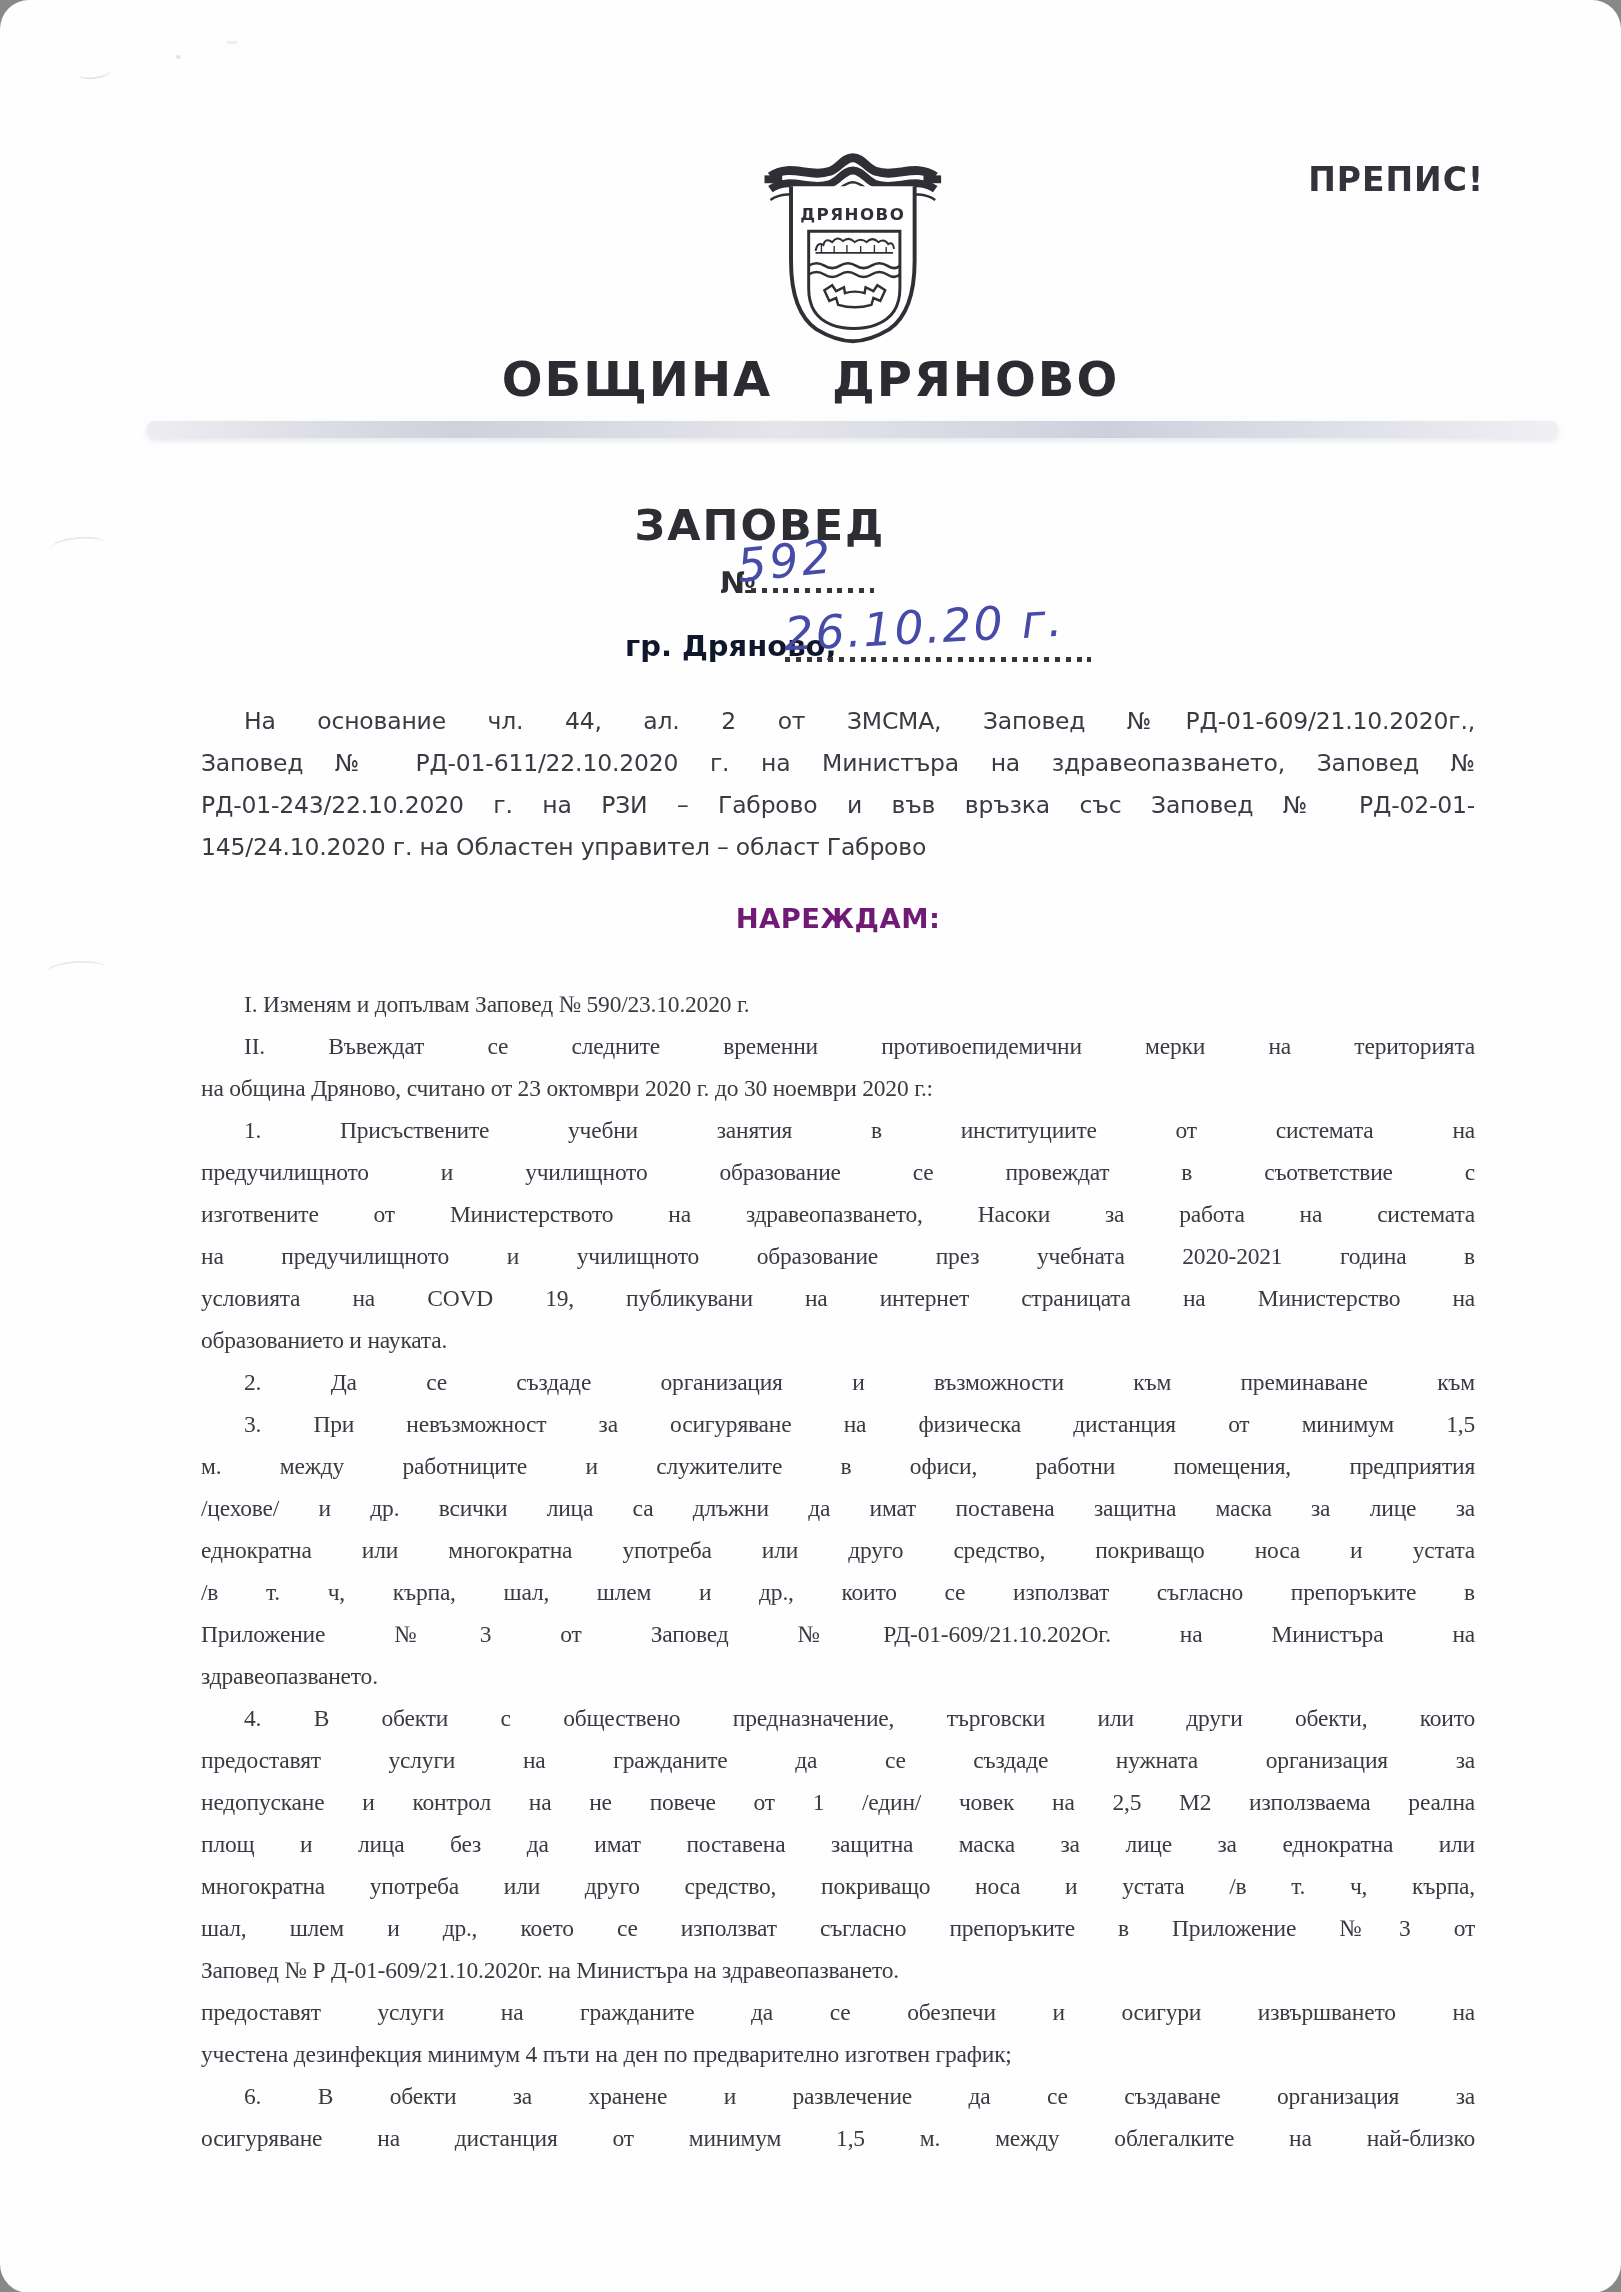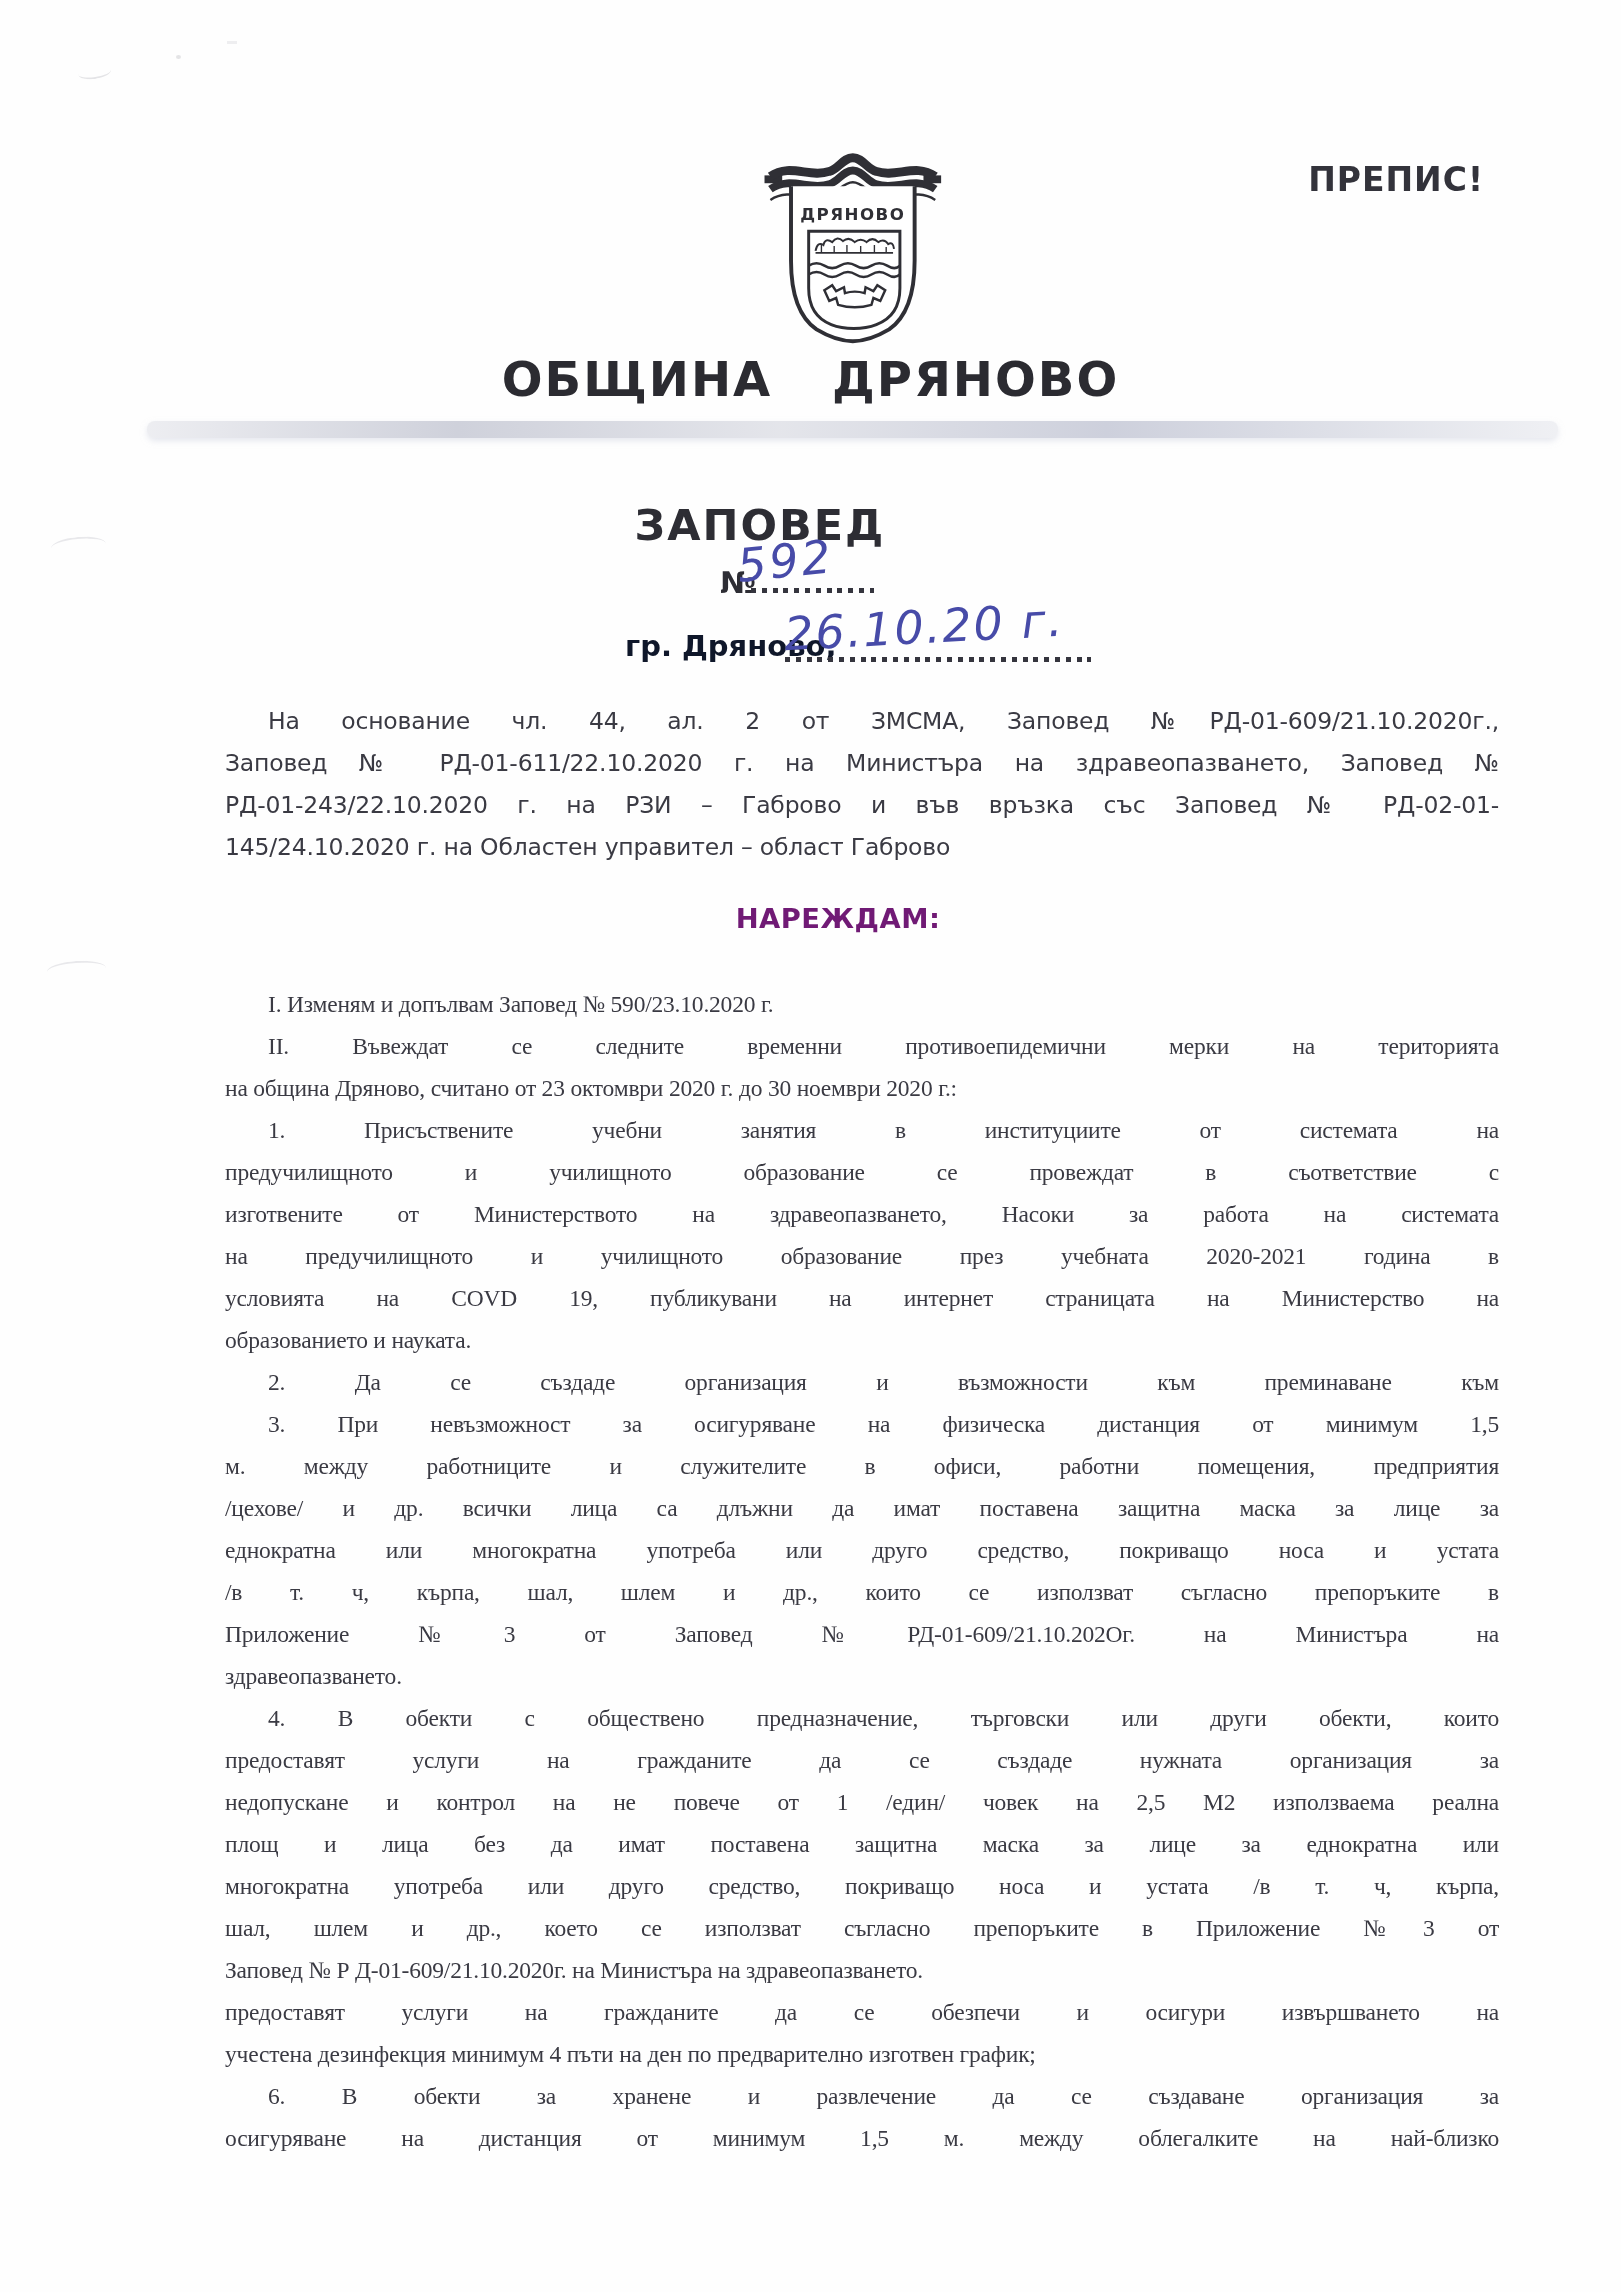--- a/index.html
+++ b/index.html
@@ -3,20 +3,21 @@
 <meta charset="utf-8">
 <style>
   html,body{margin:0;padding:0;background:#888;}
   #page{
     position:relative;
     width:1621px;height:2293px;
     background:#fefefe;
     font-family:"DejaVu Sans",sans-serif;
     color:#3a3a43;
     overflow:hidden;
+    border-radius:29px;
   }
   
   .copy-label{
     position:absolute;top:160px;right:137px;
     font-size:33px;font-weight:bold;color:#33333b;letter-spacing:1px;
   }
   .crest{position:absolute;left:733px;top:143px;width:221px;height:208px;}
   .muni-title{
     position:absolute;left:0;top:351px;width:1621px;
     text-align:center;font-size:48px;font-weight:bold;color:#2b2b31;
@@ -57,21 +58,21 @@
   }
   .hw-number{
     position:absolute;left:737px;top:534px;
     font-size:46px;transform:rotate(-6deg);letter-spacing:2.9px;
   }
   .hw-date{
     position:absolute;left:784px;top:600px;
     font-size:46px;transform:rotate(-3deg);letter-spacing:2px;
   }
   
-  .textblock{position:absolute;left:201px;width:1274px;margin-left:24px;}
+  .textblock{position:absolute;left:201px;width:1274px;}
   .intro-block{top:700px;}
   .main-block{top:983px;font-family:Liberation Serif, serif;}
   .ln{
     height:42px;line-height:42px;overflow:hidden;
     font-size:23.5px;color:#3a3a43;letter-spacing:-0.2px;
   }
   .jl{text-align:justify;text-align-last:justify;}
   .ind{padding-left:43px;}
   .decree-heading{
     position:absolute;left:201px;top:903px;width:1274px;

